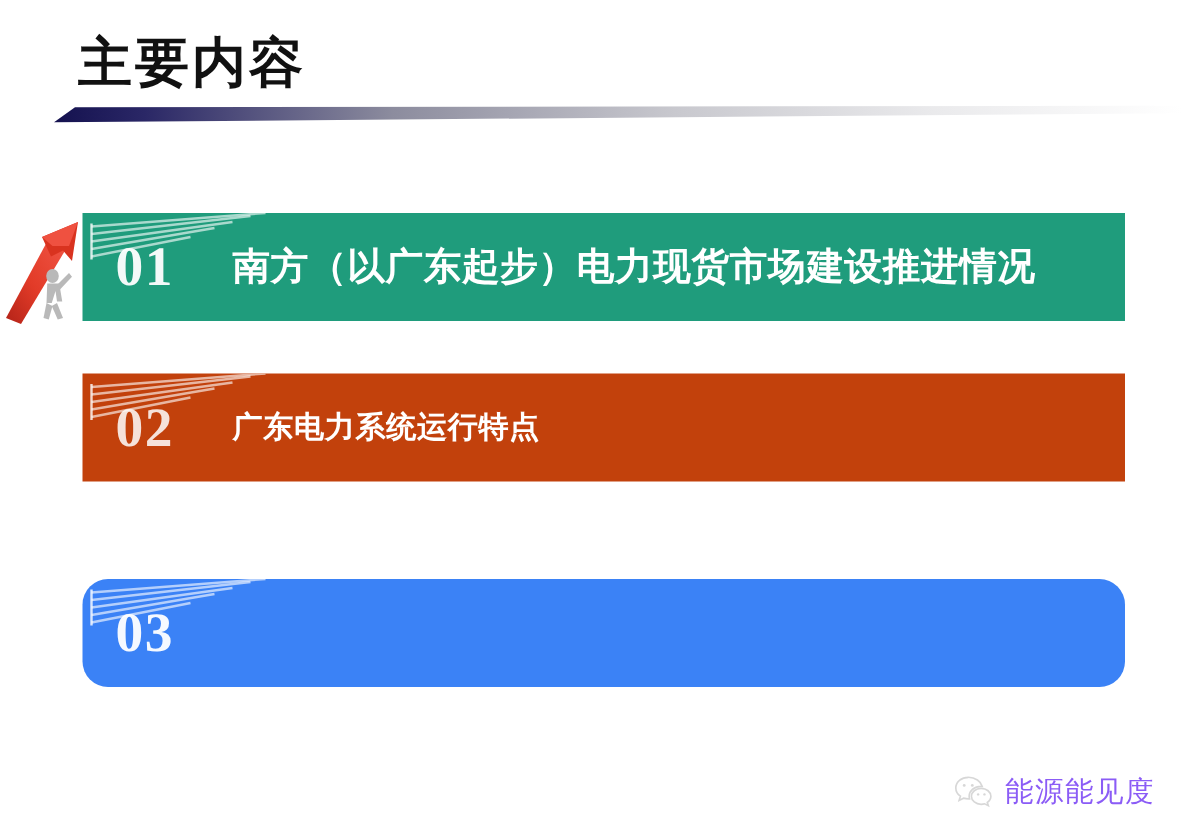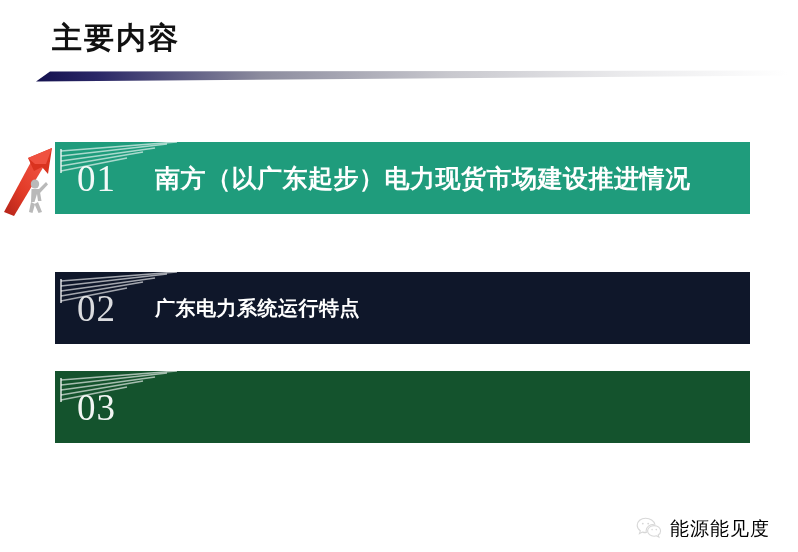--- a/index.html
+++ b/index.html
@@ -20,21 +20,21 @@
     position: absolute;
     inset: 0;
     background: #ffffff;
   }
 
   
   .page-title {
     position: absolute;
     left: 52px;
     top: 20px;
-    font-size: 30px;
+    font-size: 36px;
     font-weight: bold;
     color: #111111;
     letter-spacing: 2px;
     line-height: 1.2;
     white-space: nowrap;
   }
 
   
   .title-rule {
     position: absolute;
@@ -58,22 +58,22 @@
 
   
   .bar {
     position: absolute;
     left: 55px;
     width: 695px;
     height: 72px;
     overflow: hidden;
   }
   .bar-1 { top: 142px; background: #1f9c7c; }
-  .bar-2 { top: 272px; background: #0f172a; }
-  .bar-3 { top: 371px; background: #14532d; }
+  .bar-2 { top: 249px; background: #c2410c; }
+  .bar-3 { top: 386px; background: #3b82f6; border-radius: 17px; }
 
   
   .bar-deco {
     position: absolute;
     left: 0;
     top: 0;
     width: 130px;
     height: 44px;
     pointer-events: none;
   }
@@ -83,21 +83,21 @@
     position: absolute;
     inset: 0;
     display: flex;
     align-items: center;
     padding-left: 22px;
   }
 
   .bar-num {
     font-family: "Liberation Serif", "DejaVu Serif", serif;
     font-size: 37px;
-    font-weight: 400;
+    font-weight: 700;
     color: #ffffff;
     line-height: 1;
     letter-spacing: 1px;
     width: 78px;
     flex: 0 0 78px;
     text-align: left;
     opacity: 0.95;
   }
   .bar-2 .bar-num { opacity: 0.85; }
 
@@ -121,21 +121,21 @@
     gap: 8px;
   }
   .wechat-icon {
     width: 26px;
     height: 24px;
     opacity: 0.45;
   }
   .wechat-icon svg { display: block; }
   .watermark-text {
     font-size: 19px;
-    color: #000000;
+    color: #8b5cf6;
     letter-spacing: 1px;
     line-height: 1;
     white-space: nowrap;
   }
 </style>
 </head>
 <body>
 
 <div class="slide">
 

